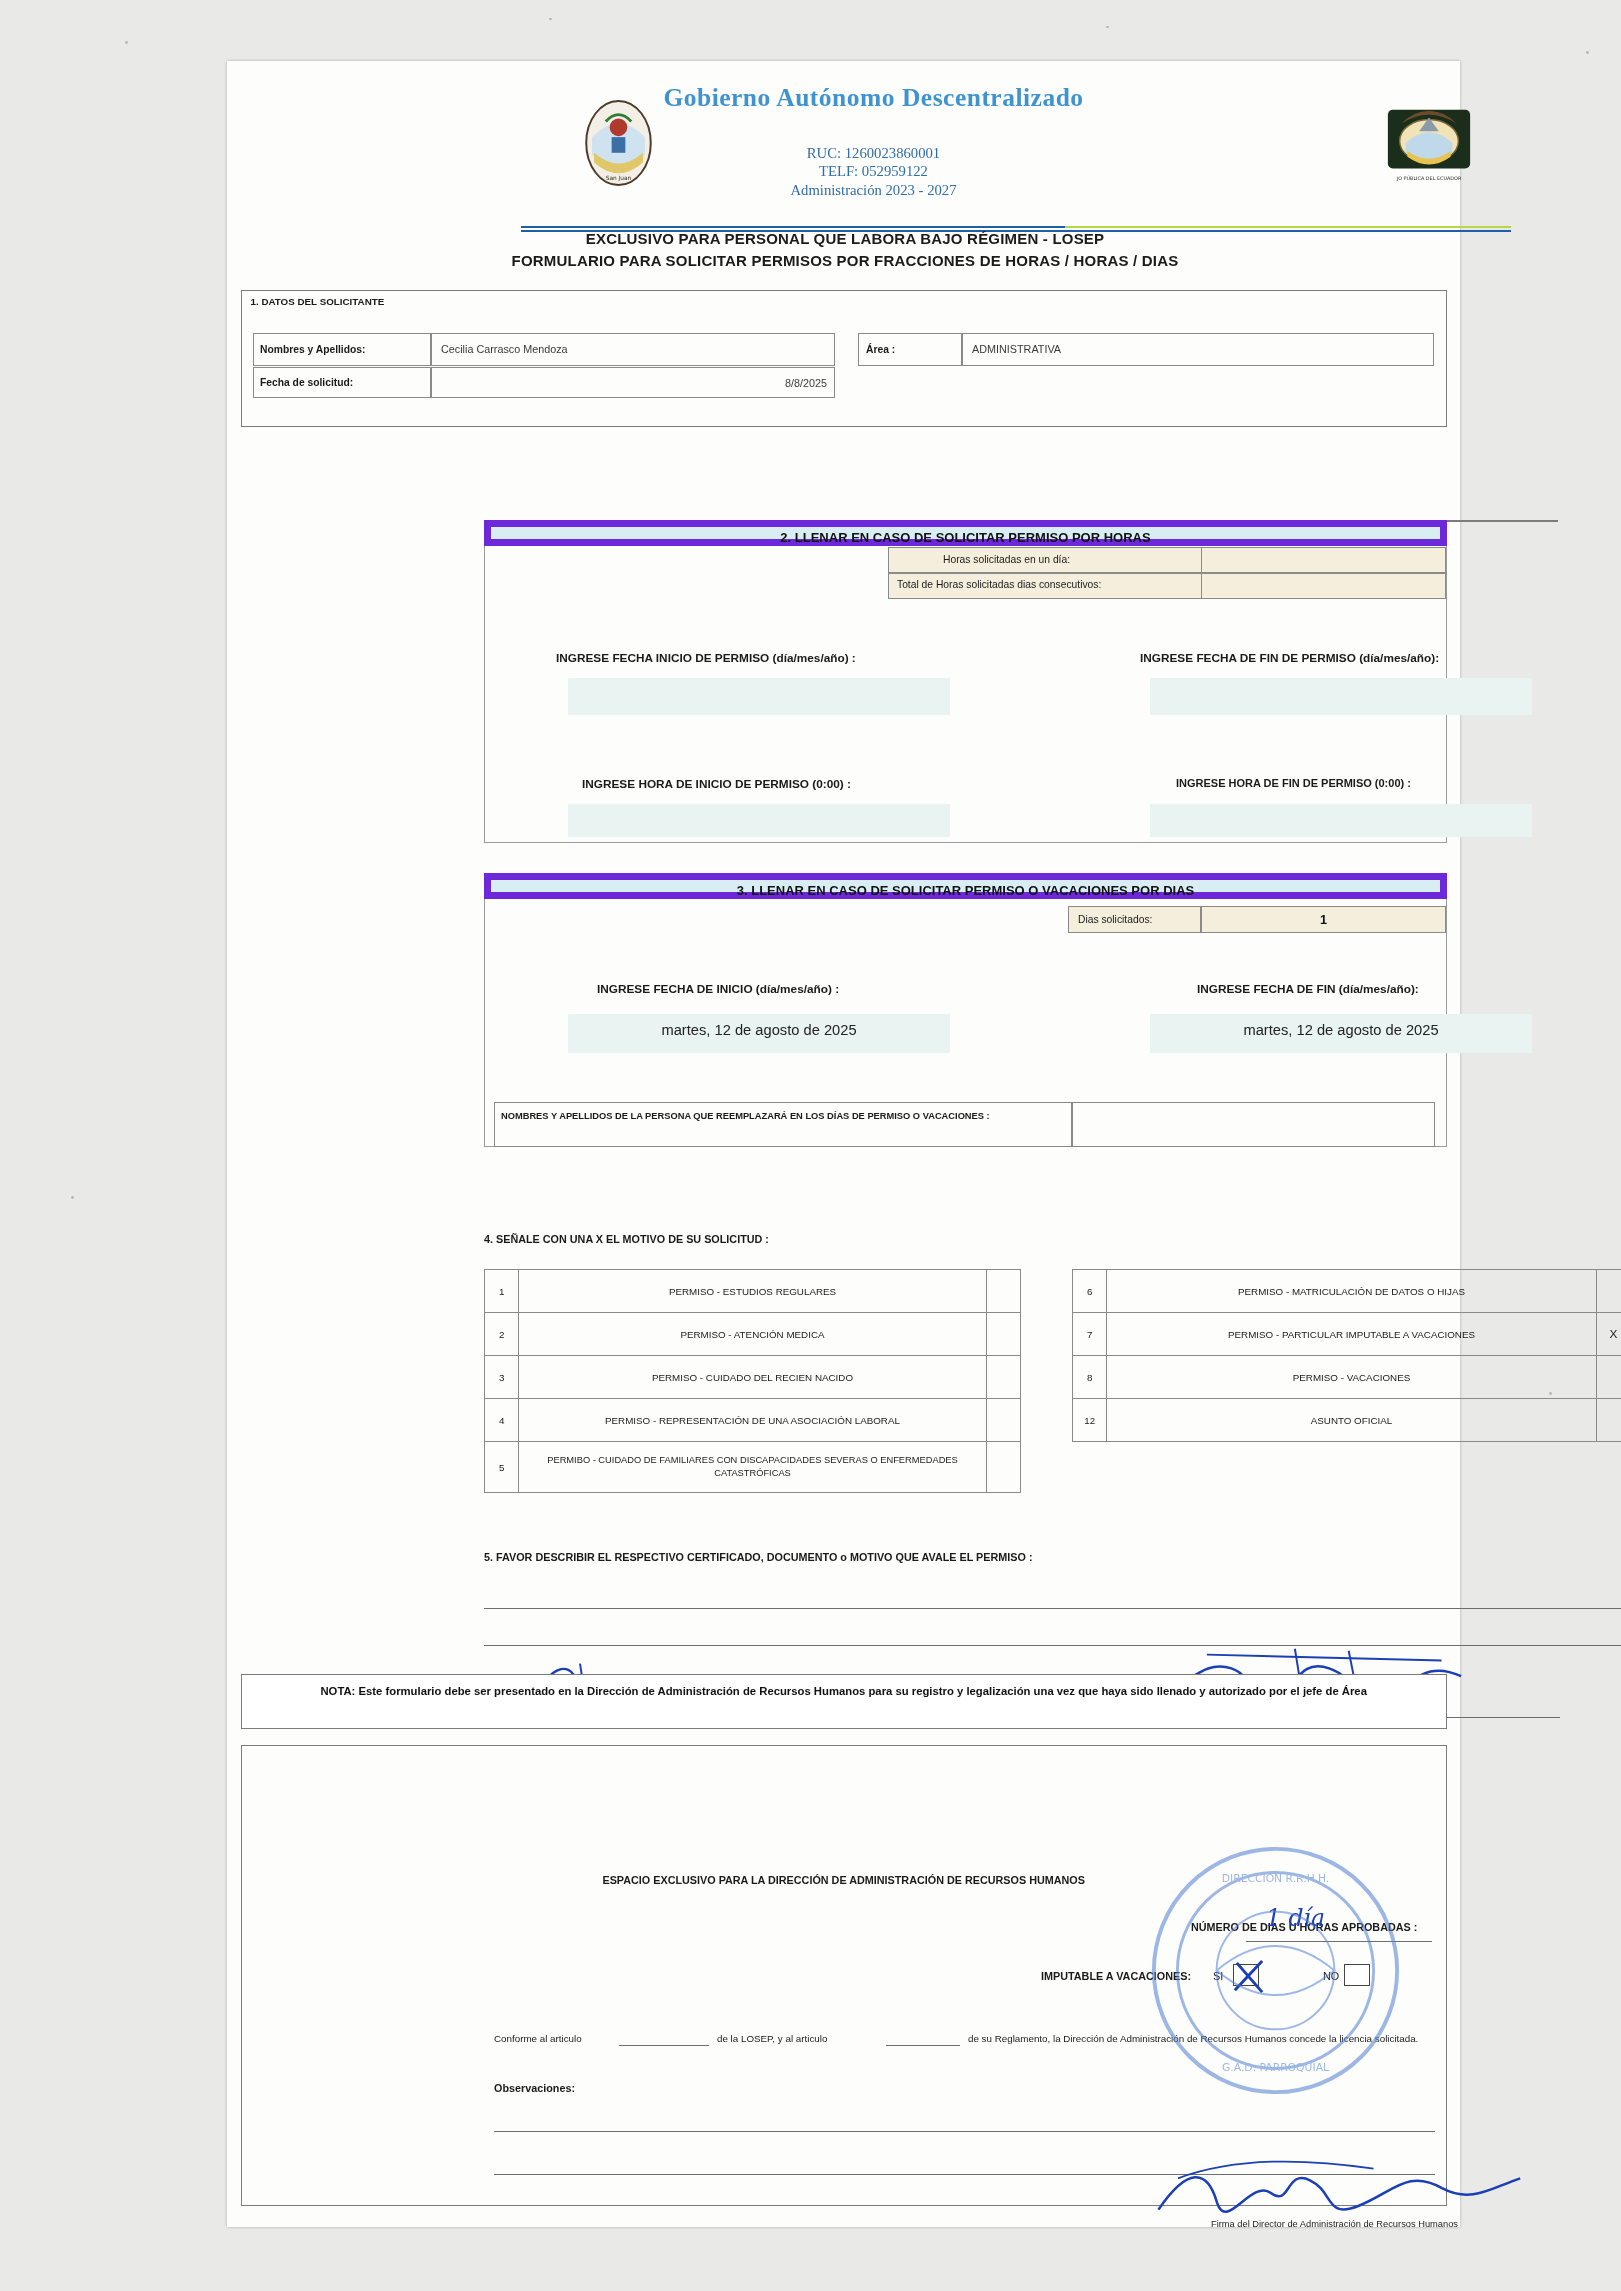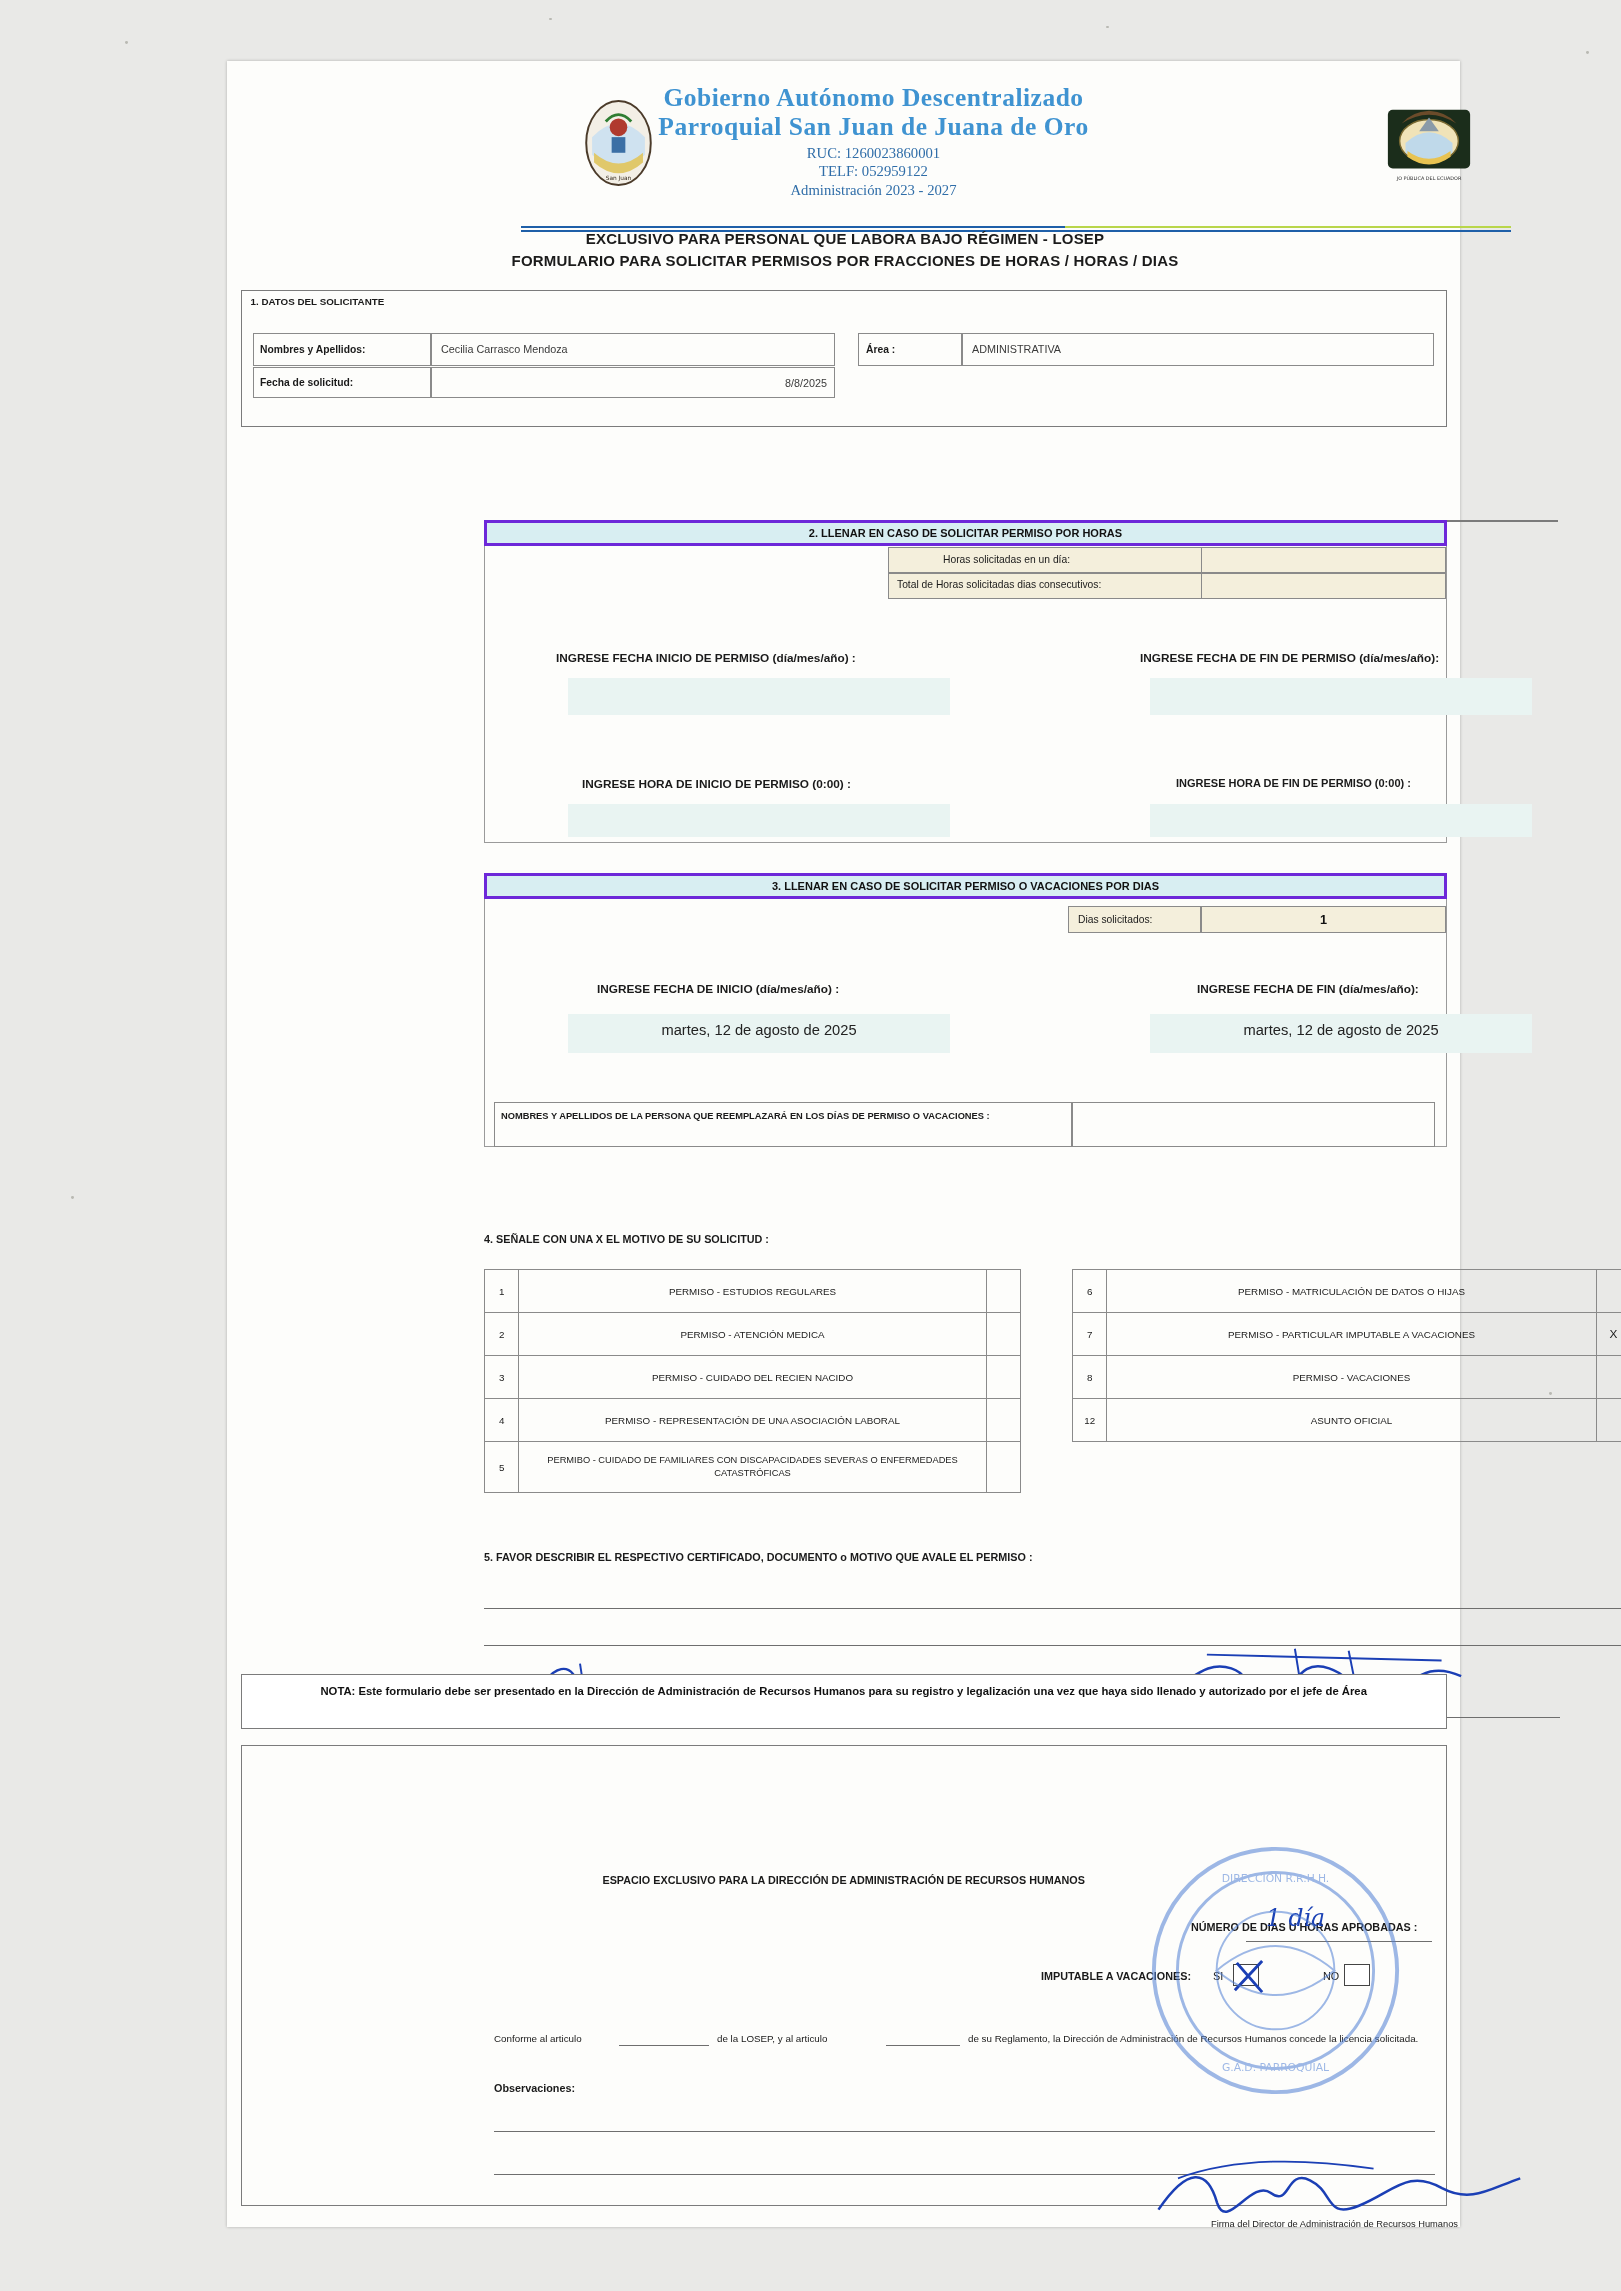--- a/index.html
+++ b/index.html
@@ -34,22 +34,22 @@
   .form-title{
     position:absolute;left:118px;top:167px;width:1000px;text-align:center;
     font-size:15px;font-weight:bold;color:#1b1b1b;line-height:21.6px;letter-spacing:0.2px;
   }
 
   
   .box{position:absolute;border:1px solid #7b7b7b;box-sizing:border-box;}
   .lbl{position:absolute;font-size:10.3px;color:#1a1a1a;}
   .val{position:absolute;font-size:10.8px;color:#3a3a3a;}
   .sectband{
-    position:absolute;background:#d8eef2;border:3px solid #6d28d9;box-sizing:border-box;
-    font-size:11px;font-weight:bold;color:#111;text-align:center;line-height:21.6px;
+    position:absolute;background:#d8eef2;border:7px solid #6d28d9;box-sizing:border-box;
+    font-size:13px;font-weight:bold;color:#111;text-align:center;line-height:21.6px;
   }
   .cream{background:#f4efdc;}
   .lightfield{background:#e9f4f2;}
   .cellbox{position:absolute;border:1px solid #8a8a8a;box-sizing:border-box;font-size:10.3px;}
 
   
   .mt{position:absolute;border-collapse:collapse;}
   .mt td{border:1px solid #8a8a8a;font-size:9.8px;color:#1a1a1a;padding:0 3.9px;}
   .mt td.num{width:25.5px;text-align:center;}
   .mt td.txt{text-align:center;}
@@ -85,21 +85,20 @@
             <path d="M10 40 Q37 12 64 40 L64 58 Q37 86 10 58 Z" fill="#cfe2f0"></path>
             <path d="M12 56 Q37 78 62 56 L62 66 Q37 88 12 66 Z" fill="#e0c86a"></path>
             <circle cx="37" cy="30" r="9" fill="#b03a2e"></circle>
             <path d="M24 24 q13 -14 26 0" fill="none" stroke="#2e7d32" stroke-width="3"></path>
             <rect x="30" y="40" width="14" height="16" fill="#3b6fa5"></rect>
             <text x="37" y="84" font-size="6" text-anchor="middle" fill="#3a2f22" font-family="DejaVu Sans">San Juan</text>
           </svg>
         </div>
         <div class="hdr-title">
           <div>Gobierno Autónomo Descentralizado</div>
-          <div>Parroquial San Juan de Juana de Oro</div>
         </div>
         <div class="hdr-sub">
           <div>RUC: 1260023860001</div>
           <div>TELF: 052959122</div>
           <div>Administración 2023 - 2027</div>
         </div>
         <div class="crest-right">
           <svg width="94" height="94" viewBox="0 0 96 96">
             <rect x="6" y="12" width="84" height="60" rx="5" fill="#1b2d1b"></rect>
             <ellipse cx="48" cy="44" rx="30" ry="22" fill="#f0e3b8" stroke="#7a6a32" stroke-width="1.5"></ellipse>

